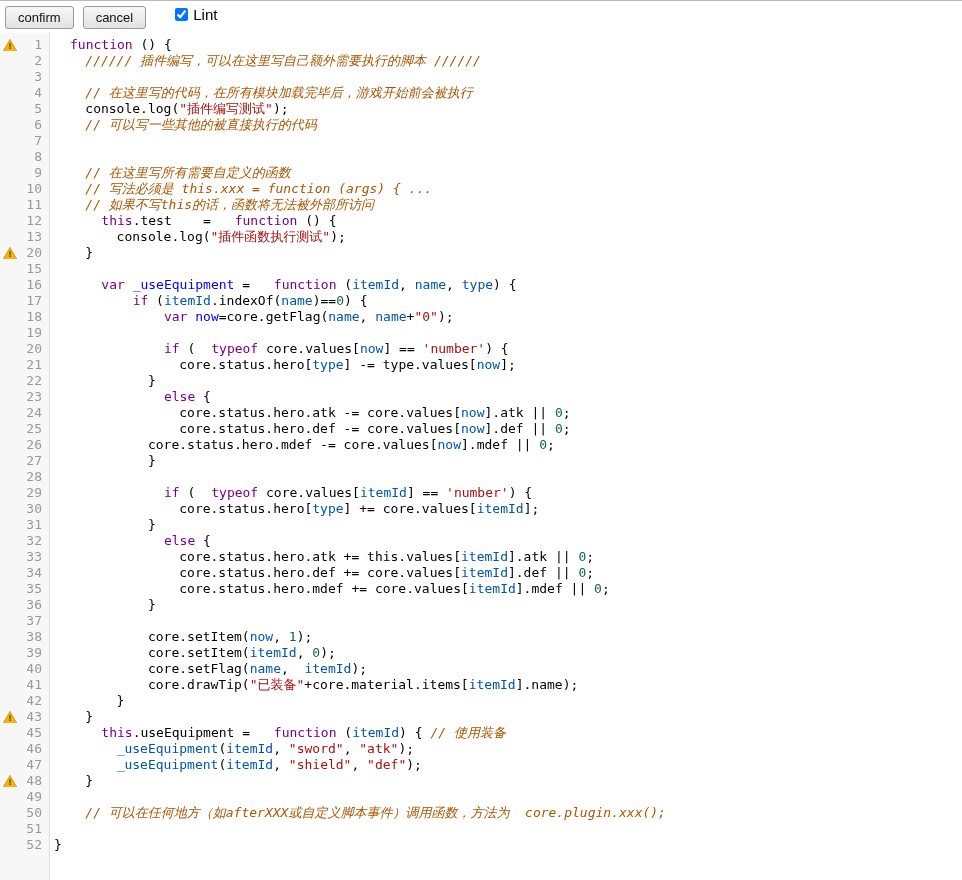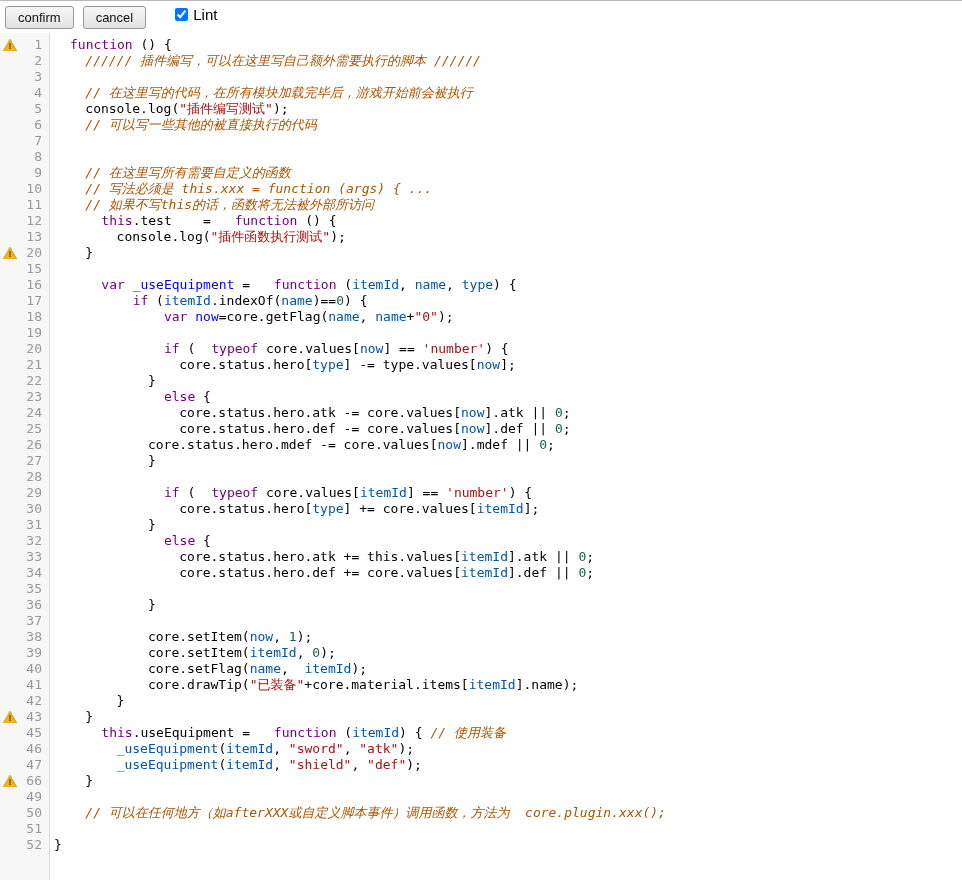--- a/index.html
+++ b/index.html
@@ -125,31 +125,31 @@
       <div class="line"><span class="marker"></span><span class="ln">25</span><span class="code"><span class="tk-p">                core.status.hero.def -= core.values[</span><span class="tk-v">now</span><span class="tk-p">].def || </span><span class="tk-n">0</span><span class="tk-p">;</span></span></div>
       <div class="line"><span class="marker"></span><span class="ln">26</span><span class="code"><span class="tk-p">            core.status.hero.mdef -= core.values[</span><span class="tk-v">now</span><span class="tk-p">].mdef || </span><span class="tk-n">0</span><span class="tk-p">;</span></span></div>
       <div class="line"><span class="marker"></span><span class="ln">27</span><span class="code"><span class="tk-p">            }</span></span></div>
       <div class="line"><span class="marker"></span><span class="ln">28</span><span class="code"></span></div>
       <div class="line"><span class="marker"></span><span class="ln">29</span><span class="code"><span class="tk-p">            </span><span class="tk-k">if</span><span class="tk-p"> (</span><span class="tk-k">typeof</span><span class="tk-p"> core.values[</span><span class="tk-v">itemId</span><span class="tk-p">] == </span><span class="tk-s">'number'</span><span class="tk-p">) {</span></span></div>
       <div class="line"><span class="marker"></span><span class="ln">30</span><span class="code"><span class="tk-p">                core.status.hero[</span><span class="tk-v">type</span><span class="tk-p">] += core.values[</span><span class="tk-v">itemId</span><span class="tk-p">];</span></span></div>
       <div class="line"><span class="marker"></span><span class="ln">31</span><span class="code"><span class="tk-p">            }</span></span></div>
       <div class="line"><span class="marker"></span><span class="ln">32</span><span class="code"><span class="tk-p">            </span><span class="tk-k">else</span><span class="tk-p"> {</span></span></div>
       <div class="line"><span class="marker"></span><span class="ln">33</span><span class="code"><span class="tk-p">                core.status.hero.atk += this.values[</span><span class="tk-v">itemId</span><span class="tk-p">].atk || </span><span class="tk-n">0</span><span class="tk-p">;</span></span></div>
       <div class="line"><span class="marker"></span><span class="ln">34</span><span class="code"><span class="tk-p">                core.status.hero.def += core.values[</span><span class="tk-v">itemId</span><span class="tk-p">].def || </span><span class="tk-n">0</span><span class="tk-p">;</span></span></div>
-      <div class="line"><span class="marker"></span><span class="ln">35</span></div>
+      <div class="line"><span class="marker"></span><span class="ln">35</span><span class="code"><span class="tk-p">                core.status.hero.mdef += core.values[</span><span class="tk-v">itemId</span><span class="tk-p">].mdef || </span><span class="tk-n">0</span><span class="tk-p">;</span></span></div>
       <div class="line"><span class="marker"></span><span class="ln">36</span><span class="code"><span class="tk-p">            }</span></span></div>
       <div class="line"><span class="marker"></span><span class="ln">37</span><span class="code"></span></div>
       <div class="line"><span class="marker"></span><span class="ln">38</span><span class="code"><span class="tk-p">            core.setItem(</span><span class="tk-v">now</span><span class="tk-p">, </span><span class="tk-n">1</span><span class="tk-p">);</span></span></div>
       <div class="line"><span class="marker"></span><span class="ln">39</span><span class="code"><span class="tk-p">            core.setItem(</span><span class="tk-v">itemId</span><span class="tk-p">, </span><span class="tk-n">0</span><span class="tk-p">);</span></span></div>
       <div class="line"><span class="marker"></span><span class="ln">40</span><span class="code"><span class="tk-p">            core.setFlag(</span><span class="tk-v">name</span><span class="tk-p">,  </span><span class="tk-v">itemId</span><span class="tk-p">);</span></span></div>
       <div class="line"><span class="marker"></span><span class="ln">41</span><span class="code"><span class="tk-p">            core.drawTip(</span><span class="tk-s">"已装备"</span><span class="tk-p">+core.material.items[</span><span class="tk-v">itemId</span><span class="tk-p">].name);</span></span></div>
       <div class="line"><span class="marker"></span><span class="ln">42</span><span class="code"><span class="tk-p">        }</span></span></div>
       <div class="line"><span class="marker"><span class="warn-icon"><span class="tri"></span></span></span><span class="ln">43</span><span class="code"><span class="tk-p">    }</span></span></div>
       <div class="line"><span class="marker"></span><span class="ln">45</span><span class="code"><span class="tk-p">    </span><span class="tk-k">this</span><span class="tk-p">.useEquipment = </span><span class="tk-k">function</span><span class="tk-p"> (</span><span class="tk-v">itemId</span><span class="tk-p">) { </span><span class="tk-c">// 使用装备</span></span></div>
       <div class="line"><span class="marker"></span><span class="ln">46</span><span class="code"><span class="tk-p">        </span><span class="tk-v">_useEquipment</span><span class="tk-p">(</span><span class="tk-v">itemId</span><span class="tk-p">, </span><span class="tk-s">"sword"</span><span class="tk-p">, </span><span class="tk-s">"atk"</span><span class="tk-p">);</span></span></div>
       <div class="line"><span class="marker"></span><span class="ln">47</span><span class="code"><span class="tk-p">        </span><span class="tk-v">_useEquipment</span><span class="tk-p">(</span><span class="tk-v">itemId</span><span class="tk-p">, </span><span class="tk-s">"shield"</span><span class="tk-p">, </span><span class="tk-s">"def"</span><span class="tk-p">);</span></span></div>
-      <div class="line"><span class="marker"><span class="warn-icon"><span class="tri"></span></span></span><span class="ln">66</span><span class="code"><span class="tk-p">    }</span></span></div>
+      <div class="line"><span class="marker"><span class="warn-icon"><span class="tri"></span></span></span><span class="ln">48</span><span class="code"><span class="tk-p">    }</span></span></div>
       <div class="line"><span class="marker"></span><span class="ln">49</span><span class="code"></span></div>
       <div class="line"><span class="marker"></span><span class="ln">50</span><span class="code"><span class="tk-c">    // 可以在任何地方（如afterXXX或自定义脚本事件）调用函数，方法为  core.plugin.xxx();</span></span></div>
       <div class="line"><span class="marker"></span><span class="ln">51</span><span class="code"></span></div>
       <div class="line"><span class="marker"></span><span class="ln">52</span><span class="code"><span class="tk-p">}</span></span></div>
     </div>
 </div>
 
 </body></html>

